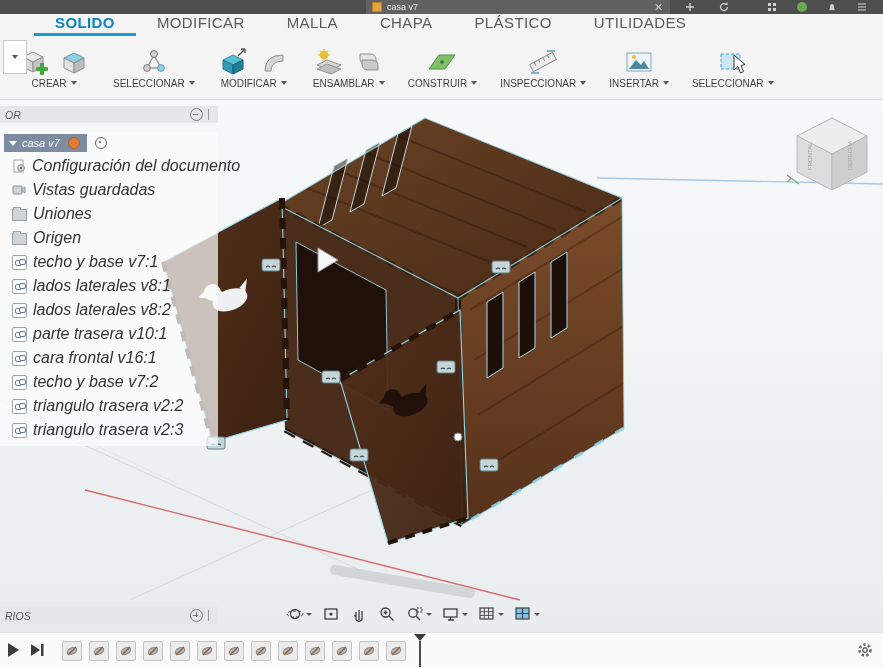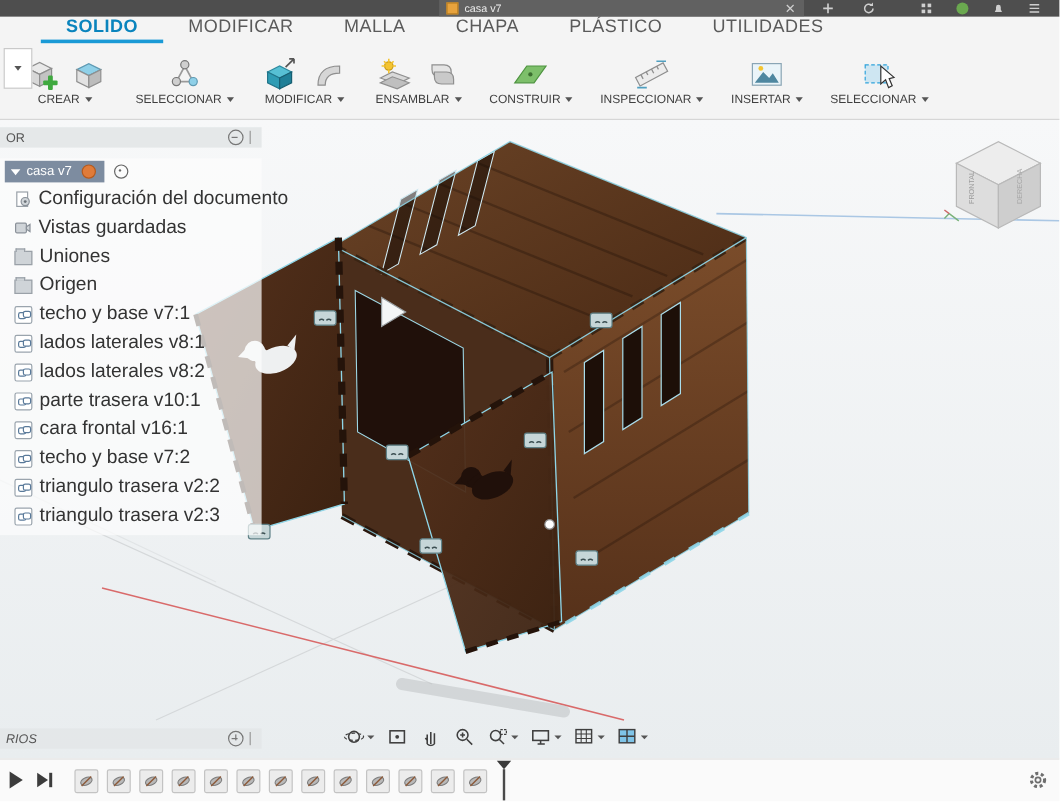--- a/index.html
+++ b/index.html
@@ -32,21 +32,21 @@
   .side-toggle{position:absolute;left:3px;top:26px;width:22px;height:32px;background:#fff;border:1px solid #c9c9c9;
                display:flex;align-items:center;justify-content:center;cursor:pointer;}
 
   
   .viewport{position:absolute;top:100px;left:0;right:0;bottom:36px;background:linear-gradient(#f7f8f9,#e9edef);overflow:hidden;}
   .scene{position:absolute;left:0;top:0;}
 
   
   .panelbar{height:17px;background:rgba(228,231,232,.95);display:flex;align-items:center;padding:0 5px;box-sizing:border-box;}
   .panelbar .ptext{font-size:10.5px;color:#555;flex:1;}
-  .browser{position:absolute;left:0;top:6px;width:218px;}
+  .browser{position:absolute;left:0;top:6px;width:218px;font-style:italic;}
   .tree{margin-top:9px;background:rgba(252,252,252,.72);padding-bottom:4px;}
   .rootrow{display:flex;align-items:center;height:22px;padding-left:4px;}
   .rootchip{background:#7d8ca0;color:#fff;font-size:11px;height:18px;display:flex;align-items:center;gap:5px;padding:0 7px 0 5px;}
   .tri-w{width:0;height:0;border-left:4px solid transparent;border-right:4px solid transparent;border-top:5px solid #fff;}
   .warn-dot{width:10px;height:10px;border-radius:50%;background:#e07b39;border:1px solid #b55a1d;margin-left:3px;}
   .target{width:10px;height:10px;border-radius:50%;border:1.5px solid #666;margin-left:8px;position:relative;}
   .target:after{content:"";position:absolute;left:3px;top:3px;width:2px;height:2px;border-radius:50%;background:#666;}
   .trow{display:flex;align-items:center;height:24px;padding-left:12px;gap:6px;cursor:pointer;}
   .trow .lbl{font-size:16px;color:#333;white-space:nowrap;}
   .ico14{width:14px;height:14px;flex:0 0 14px;}

